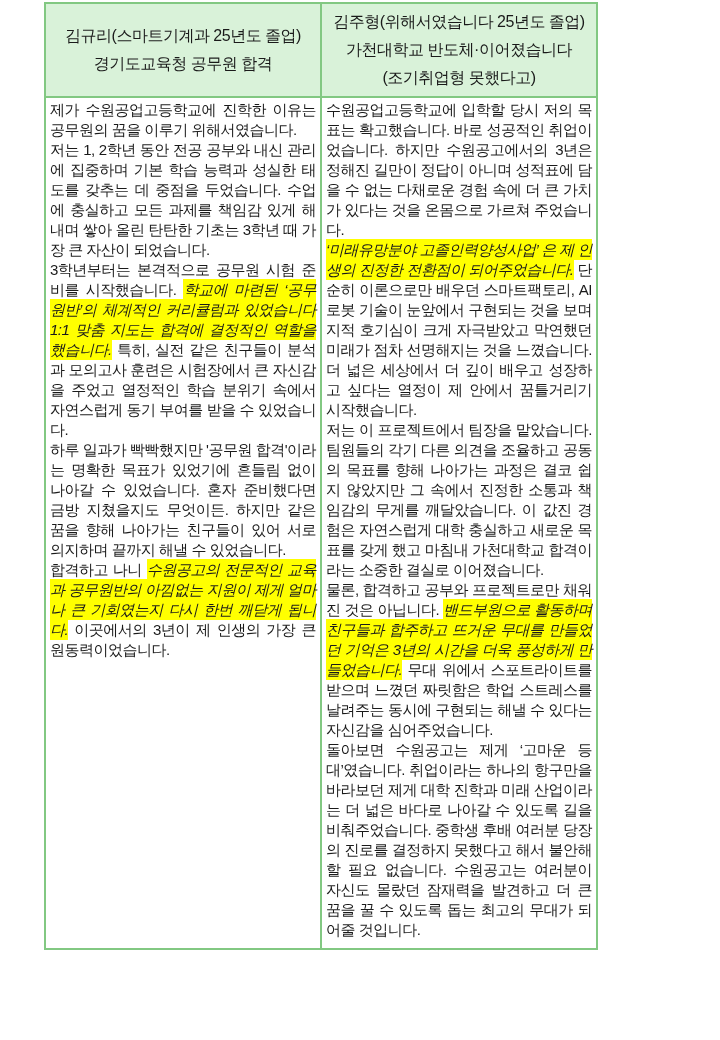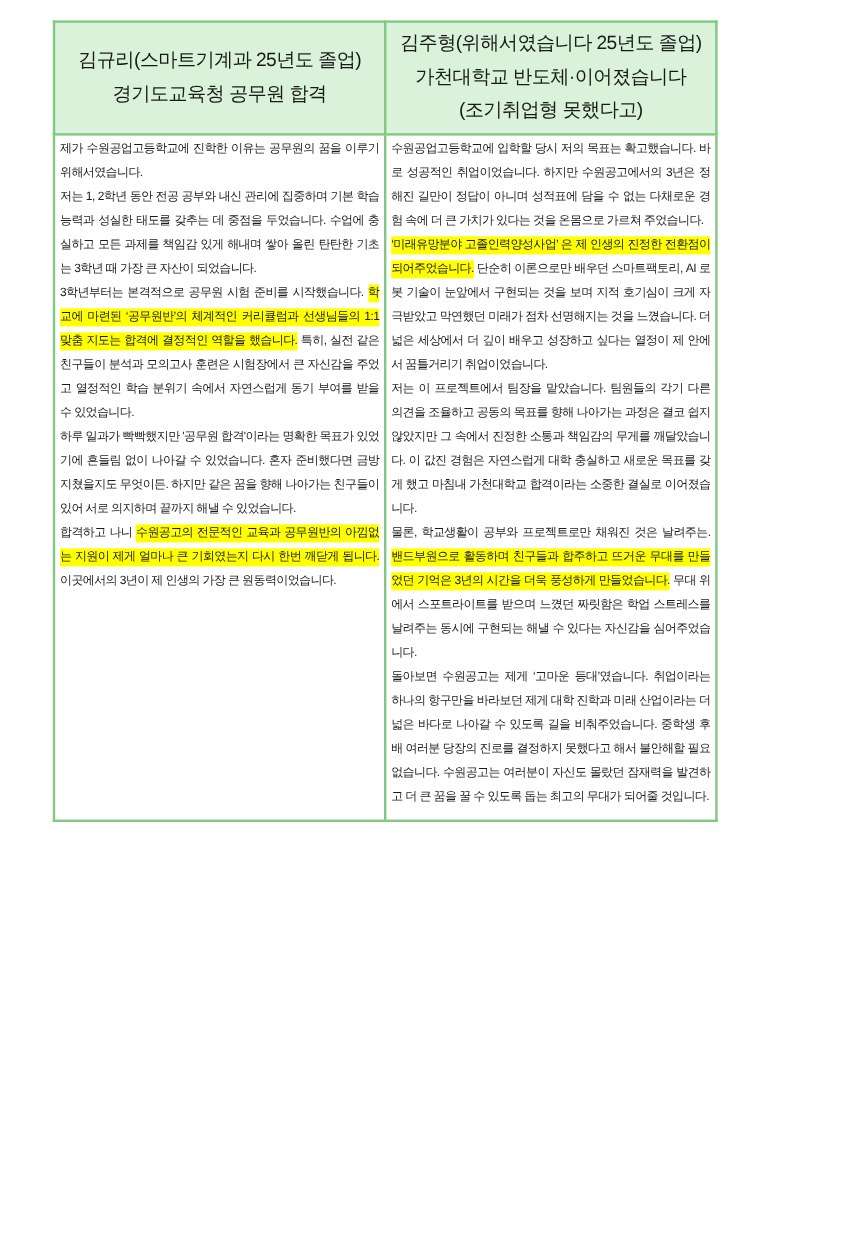--- a/index.html
+++ b/index.html
@@ -7,21 +7,21 @@
     width: 720px;
     height: 1040px;
     background: #ffffff;
     font-family: "Liberation Sans", sans-serif;
     position: relative;
     overflow: hidden;
   }
   .doc-table {
     position: absolute;
     left: 44px;
-    top: 17px;
+    top: 2px;
     width: 554px;
     border-collapse: collapse;
     table-layout: fixed;
     border-radius: 20px;
   }
   .doc-table th, .doc-table td {
     border: 2px solid var(--border-color, #82c882);
     width: 50%;
   }
   .doc-table th {
@@ -31,32 +31,33 @@
     line-height: 28px;
     text-align: center;
     vertical-align: middle;
     padding: 4px 4px;
     color: var(--text-color, #1a1a1a);
     letter-spacing: -0.5px;
   }
   .doc-table td {
     vertical-align: top;
     padding: 2px 4px 8px 4px;
-    font-size: 10px;
+    font-size: 15px;
     line-height: 20px;
     text-align: justify;
     word-break: break-all;
     color: var(--text-color, #1a1a1a);
     letter-spacing: -0.5px;
   }
   .doc-table td p { margin: 0; }
   .hl {
     background: var(--highlight-color, #ffff00);
     padding: 2px 0;
     box-decoration-break: clone;
+    font-style: italic;
     -webkit-box-decoration-break: clone;
   }
 </style>
 </head>
 <body>
 
 <table class="doc-table">
   <tbody>
     <tr>
       <th>
@@ -66,26 +67,26 @@
       <th>
           <div>김주형(위해서였습니다 25년도 졸업)</div>
           <div>가천대학교 반도체·이어졌습니다</div>
           <div>(조기취업형 못했다고)</div>
         </th>
     </tr>
     <tr>
       <td>
           <p><span>제가 수원공업고등학교에 진학한 이유는 공무원의 꿈을 이루기 위해서였습니다.</span></p>
           <p><span>저는 1, 2학년 동안 전공 공부와 내신 관리에 집중하며 기본 학습 능력과 성실한 태도를 갖추는 데 중점을 두었습니다. 수업에 충실하고 모든 과제를 책임감 있게 해내며 쌓아 올린 탄탄한 기초는 3학년 때 가장 큰 자산이 되었습니다.</span></p>
-          <p><span>3학년부터는 본격적으로 공무원 시험 준비를 시작했습니다. </span><span class="hl">학교에 마련된 ‘공무원반’의 체계적인 커리큘럼과 선생님들의 1:1 맞춤 지도는 합격에 결정적인 역할을 했습니다.</span><span> 특히, 실전 같은 친구들이 분석과 모의고사 훈련은 시험장에서 큰 자신감을 주었고 열정적인 학습 분위기 속에서 자연스럽게 동기 부여를 받을 수 있었습니다.</span></p>
+          <p><span>3학년부터는 본격적으로 공무원 시험 준비를 시작했습니다. </span><span class="hl">학교에 마련된 ‘공무원반’의 체계적인 커리큘럼과 있었습니다 1:1 맞춤 지도는 합격에 결정적인 역할을 했습니다.</span><span> 특히, 실전 같은 친구들이 분석과 모의고사 훈련은 시험장에서 큰 자신감을 주었고 열정적인 학습 분위기 속에서 자연스럽게 동기 부여를 받을 수 있었습니다.</span></p>
           <p><span>하루 일과가 빡빡했지만 '공무원 합격'이라는 명확한 목표가 있었기에 흔들림 없이 나아갈 수 있었습니다. 혼자 준비했다면 금방 지쳤을지도 무엇이든. 하지만 같은 꿈을 향해 나아가는 친구들이 있어 서로 의지하며 끝까지 해낼 수 있었습니다.</span></p>
           <p><span>합격하고 나니 </span><span class="hl">수원공고의 전문적인 교육과 공무원반의 아낌없는 지원이 제게 얼마나 큰 기회였는지 다시 한번 깨닫게 됩니다.</span><span> 이곳에서의 3년이 제 인생의 가장 큰 원동력이었습니다.</span></p>
         </td>
       <td>
           <p><span>수원공업고등학교에 입학할 당시 저의 목표는 확고했습니다. 바로 성공적인 취업이었습니다. 하지만 수원공고에서의 3년은 정해진 길만이 정답이 아니며 성적표에 담을 수 없는 다채로운 경험 속에 더 큰 가치가 있다는 것을 온몸으로 가르쳐 주었습니다.</span></p>
-          <p><span class="hl">‘미래유망분야 고졸인력양성사업’ 은 제 인생의 진정한 전환점이 되어주었습니다.</span><span> 단순히 이론으로만 배우던 스마트팩토리, AI 로봇 기술이 눈앞에서 구현되는 것을 보며 지적 호기심이 크게 자극받았고 막연했던 미래가 점차 선명해지는 것을 느꼈습니다. 더 넓은 세상에서 더 깊이 배우고 성장하고 싶다는 열정이 제 안에서 꿈틀거리기 취업이었습니다.</span></p>
+          <p><span class="hl">‘미래유망분야 고졸인력양성사업’ 은 제 인생의 진정한 전환점이 되어주었습니다.</span><span> 단순히 이론으로만 배우던 스마트팩토리, AI 로봇 기술이 눈앞에서 구현되는 것을 보며 지적 호기심이 크게 자극받았고 막연했던 미래가 점차 선명해지는 것을 느꼈습니다. 더 넓은 세상에서 더 깊이 배우고 성장하고 싶다는 열정이 제 안에서 꿈틀거리기 시작했습니다.</span></p>
           <p><span>저는 이 프로젝트에서 팀장을 맡았습니다. 팀원들의 각기 다른 의견을 조율하고 공동의 목표를 향해 나아가는 과정은 결코 쉽지 않았지만 그 속에서 진정한 소통과 책임감의 무게를 깨달았습니다. 이 값진 경험은 자연스럽게 대학 충실하고 새로운 목표를 갖게 했고 마침내 가천대학교 합격이라는 소중한 결실로 이어졌습니다.</span></p>
-          <p><span>물론, 학교생활이 공부와 프로젝트로만 채워진 것은 날려주는. </span><span class="hl">밴드부원으로 활동하며 친구들과 합주하고 뜨거운 무대를 만들었던 기억은 3년의 시간을 더욱 풍성하게 만들었습니다.</span><span> 무대 위에서 스포트라이트를 받으며 느꼈던 짜릿함은 학업 스트레스를 날려주는 동시에 구현되는 해낼 수 있다는 자신감을 심어주었습니다.</span></p>
+          <p><span>물론, 합격하고 공부와 프로젝트로만 채워진 것은 아닙니다. </span><span class="hl">밴드부원으로 활동하며 친구들과 합주하고 뜨거운 무대를 만들었던 기억은 3년의 시간을 더욱 풍성하게 만들었습니다.</span><span> 무대 위에서 스포트라이트를 받으며 느꼈던 짜릿함은 학업 스트레스를 날려주는 동시에 구현되는 해낼 수 있다는 자신감을 심어주었습니다.</span></p>
           <p><span>돌아보면 수원공고는 제게 ‘고마운 등대’였습니다. 취업이라는 하나의 항구만을 바라보던 제게 대학 진학과 미래 산업이라는 더 넓은 바다로 나아갈 수 있도록 길을 비춰주었습니다. 중학생 후배 여러분 당장의 진로를 결정하지 못했다고 해서 불안해할 필요 없습니다. 수원공고는 여러분이 자신도 몰랐던 잠재력을 발견하고 더 큰 꿈을 꿀 수 있도록 돕는 최고의 무대가 되어줄 것입니다.</span></p>
         </td>
     </tr>
   </tbody>
 </table>
 
 </body></html>

